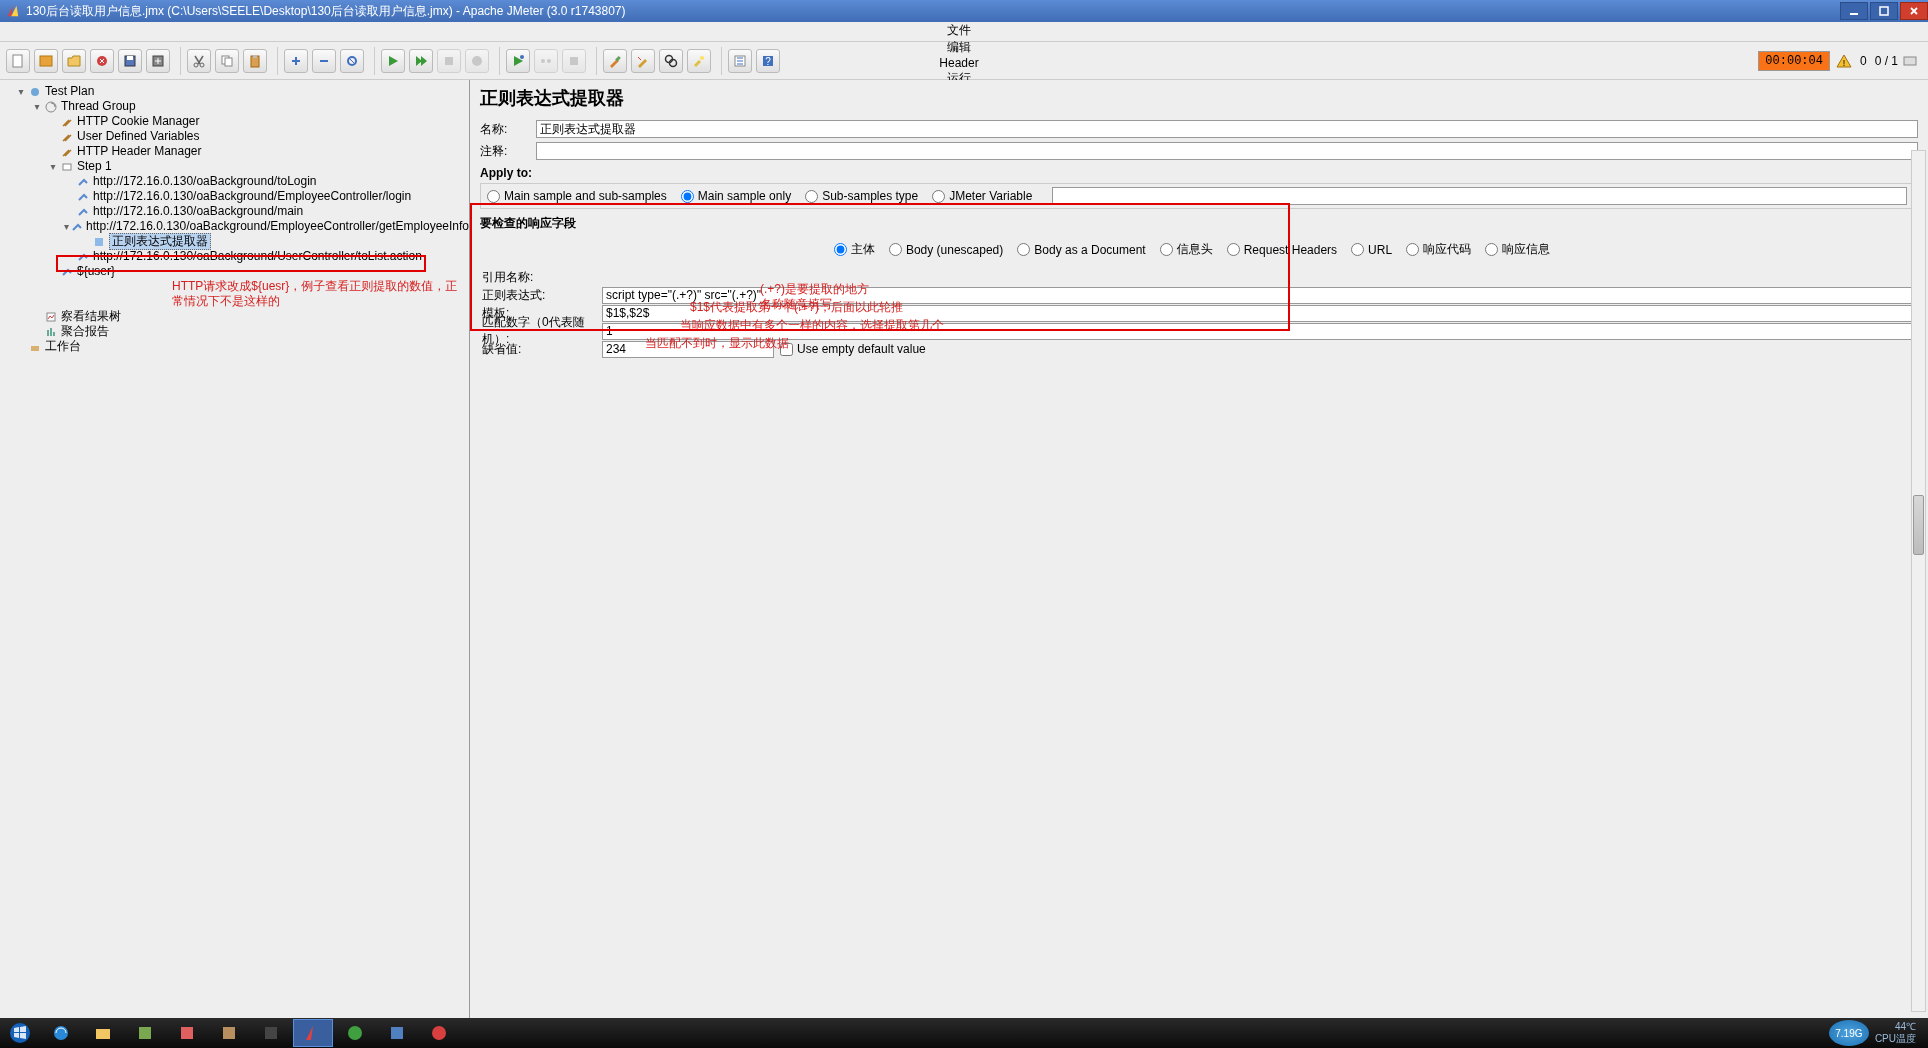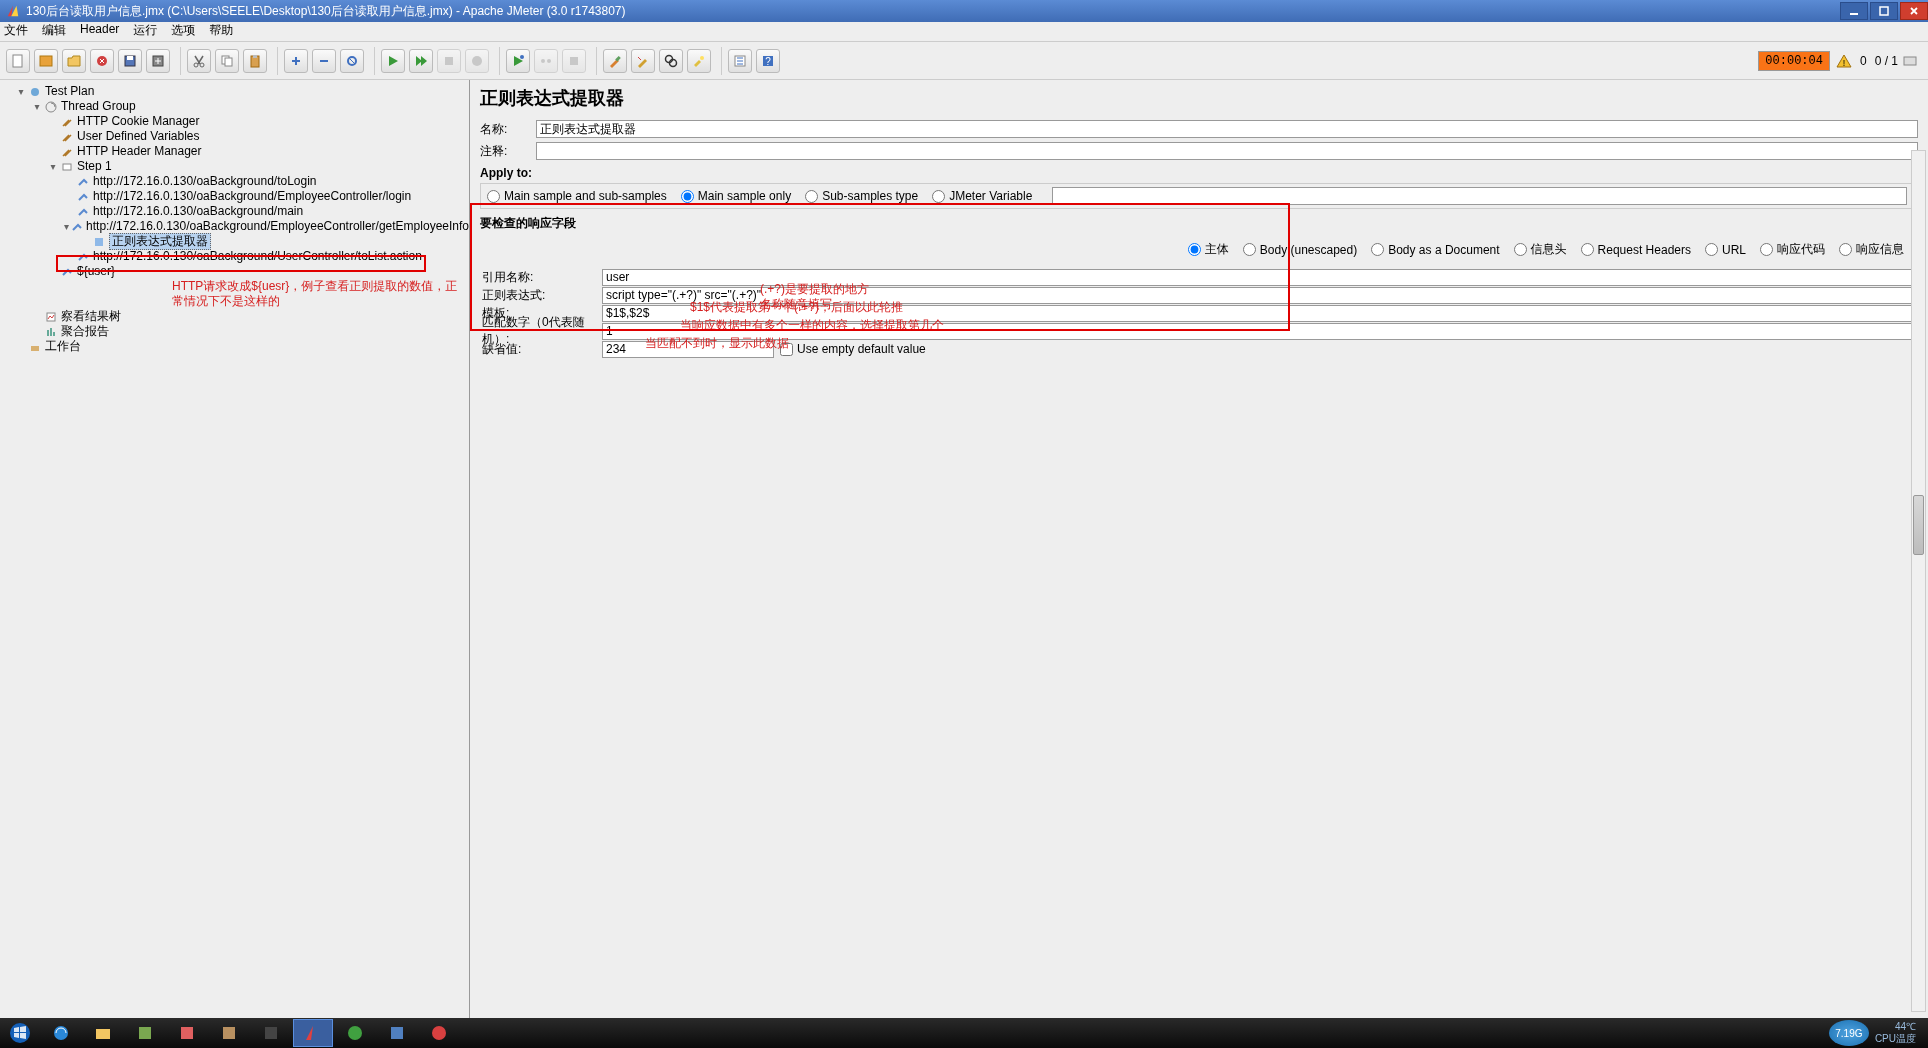--- a/index.html
+++ b/index.html
@@ -10,21 +10,21 @@
 .titlebar .app-icon { width: 14px; height: 14px; margin-right: 6px; display:inline-block; }
 .titlebar .app-icon svg { display:block; }
 .titlebar .title-text { flex:1; font-size: 12px; }
 .titlebar .win-btns { display:flex; }
 .titlebar .win-btn { width: 28px; height: 18px; margin-left:2px; display:flex; align-items:center; justify-content:center; font-size:11px; }
 .win-btn.min, .win-btn.max { background:#3a65ac; border:1px solid #2a4d8c; }
 .win-btn.close { background:#d03e2e; border:1px solid #a02818; }
 .win-btn svg { fill:white; }
 
 
-.menubar { height: 20px; background: #eeeeee; display:flex; align-items:flex-start; padding-left:4px; border-bottom:1px solid #ccc; }
+.menubar { height: 20px; background: #eeeeee; display:flex; align-items:center; padding-left:4px; border-bottom:1px solid #ccc;flex-direction:column; }
 .menubar span { margin-right: 14px; cursor:default; }
 
 
 .toolbar-row { height: 38px; background:#eeeeee; border-bottom:1px solid #ccc; display:flex; align-items:center; padding: 4px 6px; }
 .tb-group { display:flex; align-items:center; }
 .tb-sep { width:1px; height:28px; background:#ccc; margin:0 6px; }
 .tb-btn { width:24px; height:24px; border:1px solid #bbb; background:linear-gradient(#fafafa,#e0e0e0); margin-right:4px; border-radius:3px; display:flex; align-items:center; justify-content:center; cursor:pointer; }
 .tb-btn svg { width:16px; height:16px; }
 .tb-btn.disabled { opacity:0.55; cursor:default; }
 .toolbar-spacer { flex:1; }
@@ -498,21 +498,21 @@
         <label>
             <input type="radio" name="apply" style="">
             <span>JMeter Variable</span>
           </label>
         <input type="text" class="inline" style="">
       </div>
 
       <div class="fs-title">要检查的响应字段</div>
 
       <div class="field-grid" style="position:relative; padding-top:2px;">
-        <div class="radio-row centered" style="padding:4px 0;justify-content:flex-end;">
+        <div class="radio-row centered" style="padding:4px 0;">
           <label>
               <input type="radio" name="rf" checked="" style="">
               <span>主体</span>
             </label>
           <label>
               <input type="radio" name="rf" style="">
               <span>Body (unescaped)</span>
             </label>
           <label>
               <input type="radio" name="rf" style="">
@@ -535,21 +535,20 @@
               <span>响应代码</span>
             </label>
           <label>
               <input type="radio" name="rf" style="">
               <span>响应信息</span>
             </label>
         </div>
 
         <div class="frow">
             <span class="fl">引用名称:</span>
-            <input type="text" value="user" style="">
           </div>
         <div class="frow">
             <span class="fl">正则表达式:</span>
             <input type="text" value="script type=&quot;(.+?)&quot; src=&quot;(.+?)&quot;" style="">
           </div>
         <div class="frow">
             <span class="fl">模板:</span>
             <input type="text" value="$1$,$2$" style="">
           </div>
         <div class="frow">

